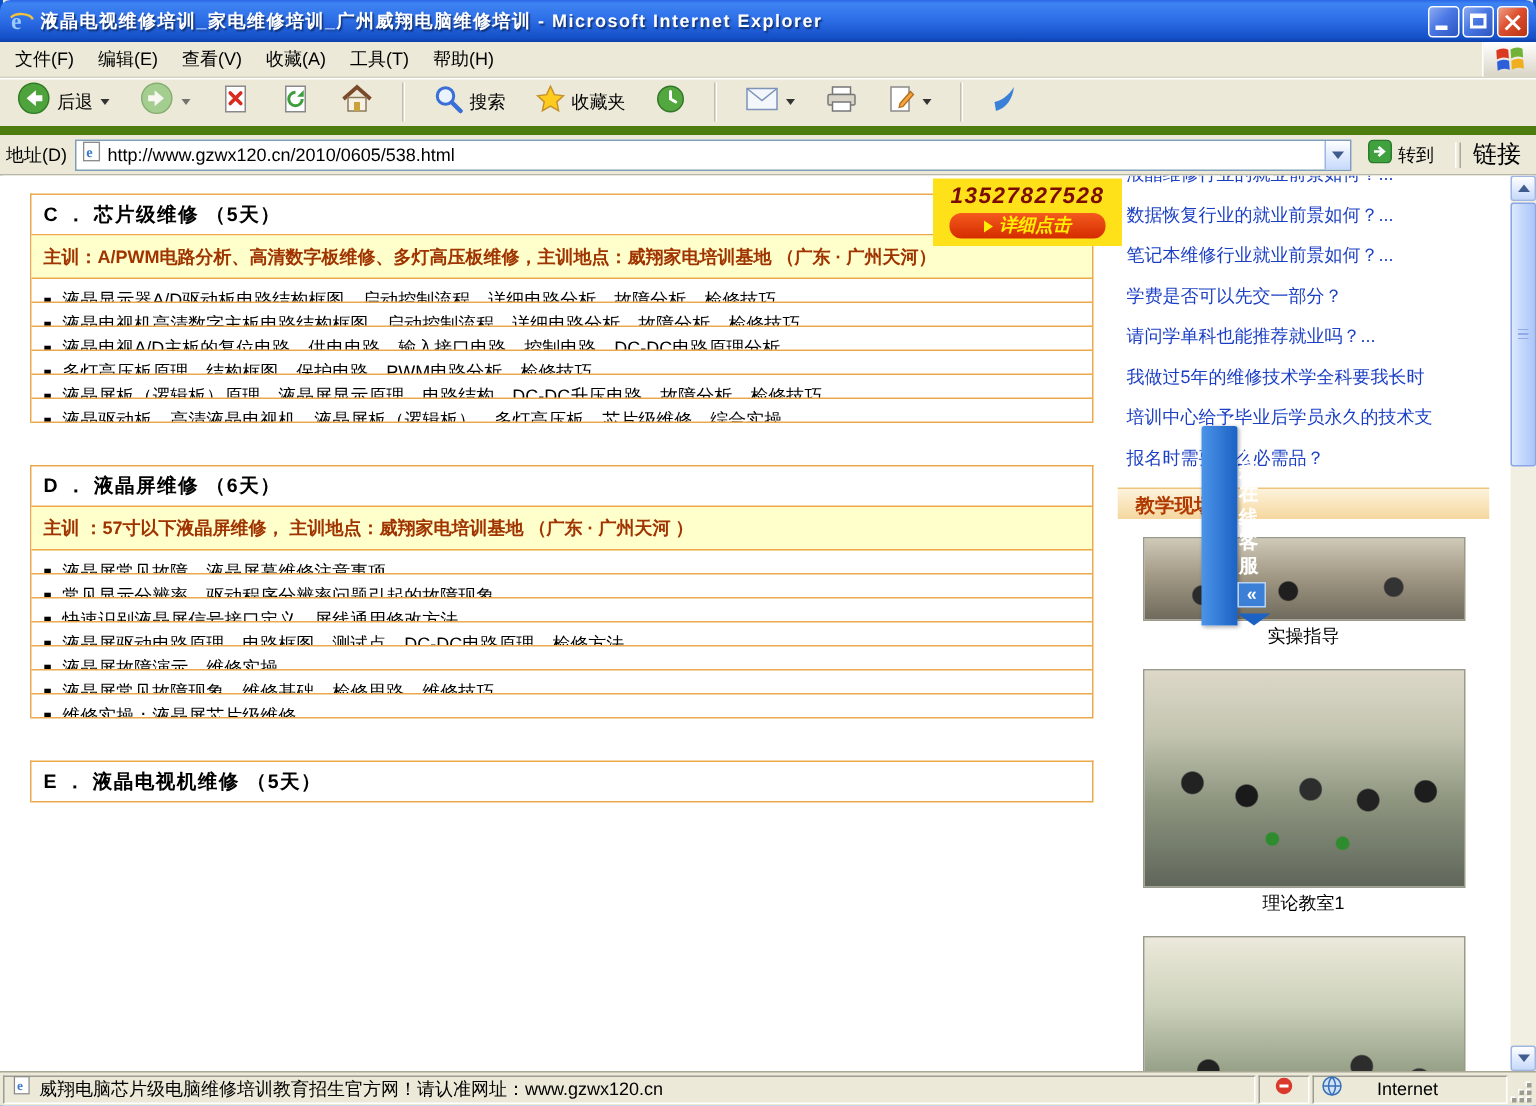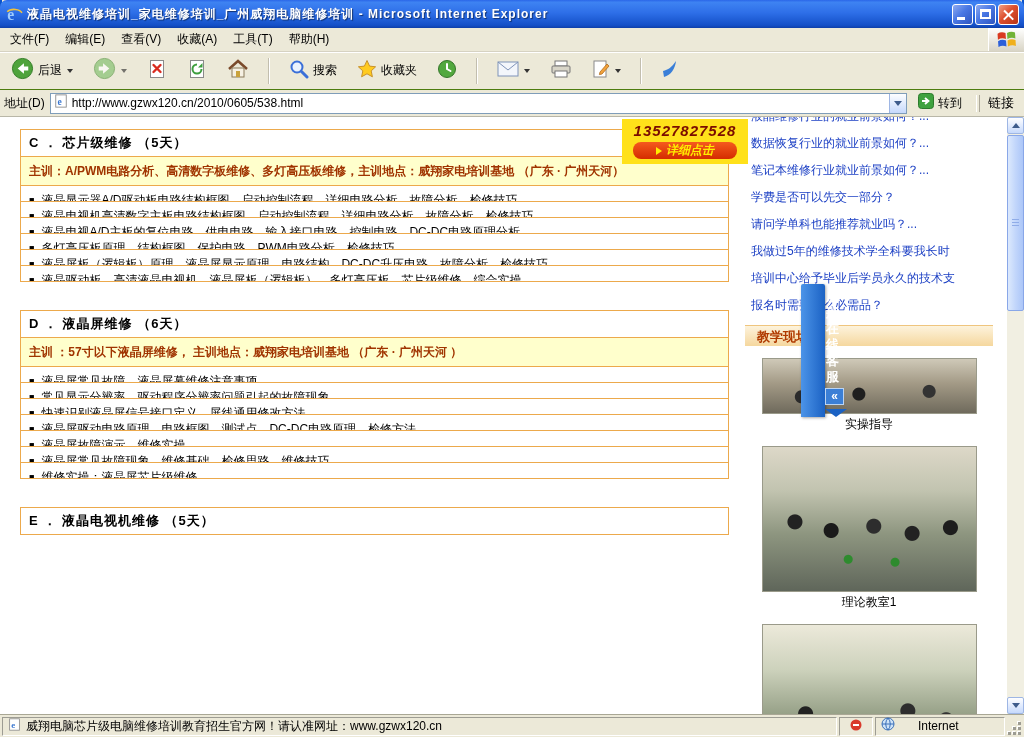--- a/index.html
+++ b/index.html
@@ -29,41 +29,41 @@
   
   .menubar { height:24px; display:flex; align-items:center; background:#ECE9D8;
     border-bottom:1px solid #D6D2C2; padding-left:2px; }
   .menu-item { font-size:12px; color:#000; padding:4px 8px; cursor:default; }
   .menu-spacer { flex:1; }
   .throbber { width:36px; height:23px; display:flex; align-items:center; justify-content:center;
     background:linear-gradient(180deg,#FFFFFF,#D9D5C6); border-left:1px solid #fff; }
 
   
   .toolbar { height:38px; display:flex; align-items:center; gap:10px; padding:0 6px;
-    background:#ECE9D8; border-bottom:1px solid #4d7c0f; box-shadow:inset 0 1px 0 #fff; }
+    background:#ECE9D8; border-bottom:6px solid #4d7c0f; box-shadow:inset 0 1px 0 #fff; }
   .tb-btn { display:flex; align-items:center; gap:4px; padding:3px 5px; border-radius:3px; cursor:pointer; }
   .tb-label { font-size:12px; color:#000; }
   .dd { width:0; height:0; border-left:3.5px solid transparent; border-right:3.5px solid transparent;
     border-top:4px solid #333; margin-left:1px; }
   .tb-sep { width:2px; height:26px; margin:0 4px;
     border-left:1px solid #C2BEAE; border-right:1px solid #fff; }
   .dim { opacity:.65; }
 
   
   .addressbar { height:27px; display:flex; align-items:center; gap:5px; padding:0 4px;
     background:#ECE9D8; border-bottom:1px solid #B9B7A8; }
   .addr-label { font-size:12px; color:#000; white-space:nowrap; }
   .addr-input { flex:1; height:21px; background:#fff; border:1px solid #7F9DB9;
     display:flex; align-items:center; padding-left:3px; gap:4px; }
   .addr-url { flex:1; font-size:12px; color:#000; white-space:nowrap; overflow:hidden; }
   .addr-drop { width:17px; height:19px; display:flex; align-items:center; justify-content:center;
     background:linear-gradient(180deg,#FDFEFF,#C6D9FC); border-left:1px solid #9EB6E4; cursor:pointer; }
   .go-btn { display:flex; align-items:center; gap:4px; padding:2px 6px; border-radius:3px; cursor:pointer; }
   .links-handle { width:4px; height:17px; border-left:1px solid #fff; border-right:1px solid #ACA899; margin:0 3px; }
-  .links-label { font-size:13px; padding-right:6px; cursor:pointer; }
+  .links-label { font-size:16px; padding-right:6px; cursor:pointer; }
 
   
   .content { position:relative; flex:1; background:#fff; overflow:hidden; }
 
   .main-col { position:absolute; left:20px; top:12px; width:709px; }
   .sec { border:1px solid #ECA94C; border-bottom:none; background:#fff; }
   .sec + .sec { margin-top:28px; }
   .sec-h { font-size:13px; font-weight:bold; color:#000; line-height:26px; height:27px;
     padding-left:8px; border-bottom:1px solid #ECA94C; letter-spacing:1px; }
   .sec-hl { font-size:12px; font-weight:bold; color:#A03400; background:#FFFFCC;

